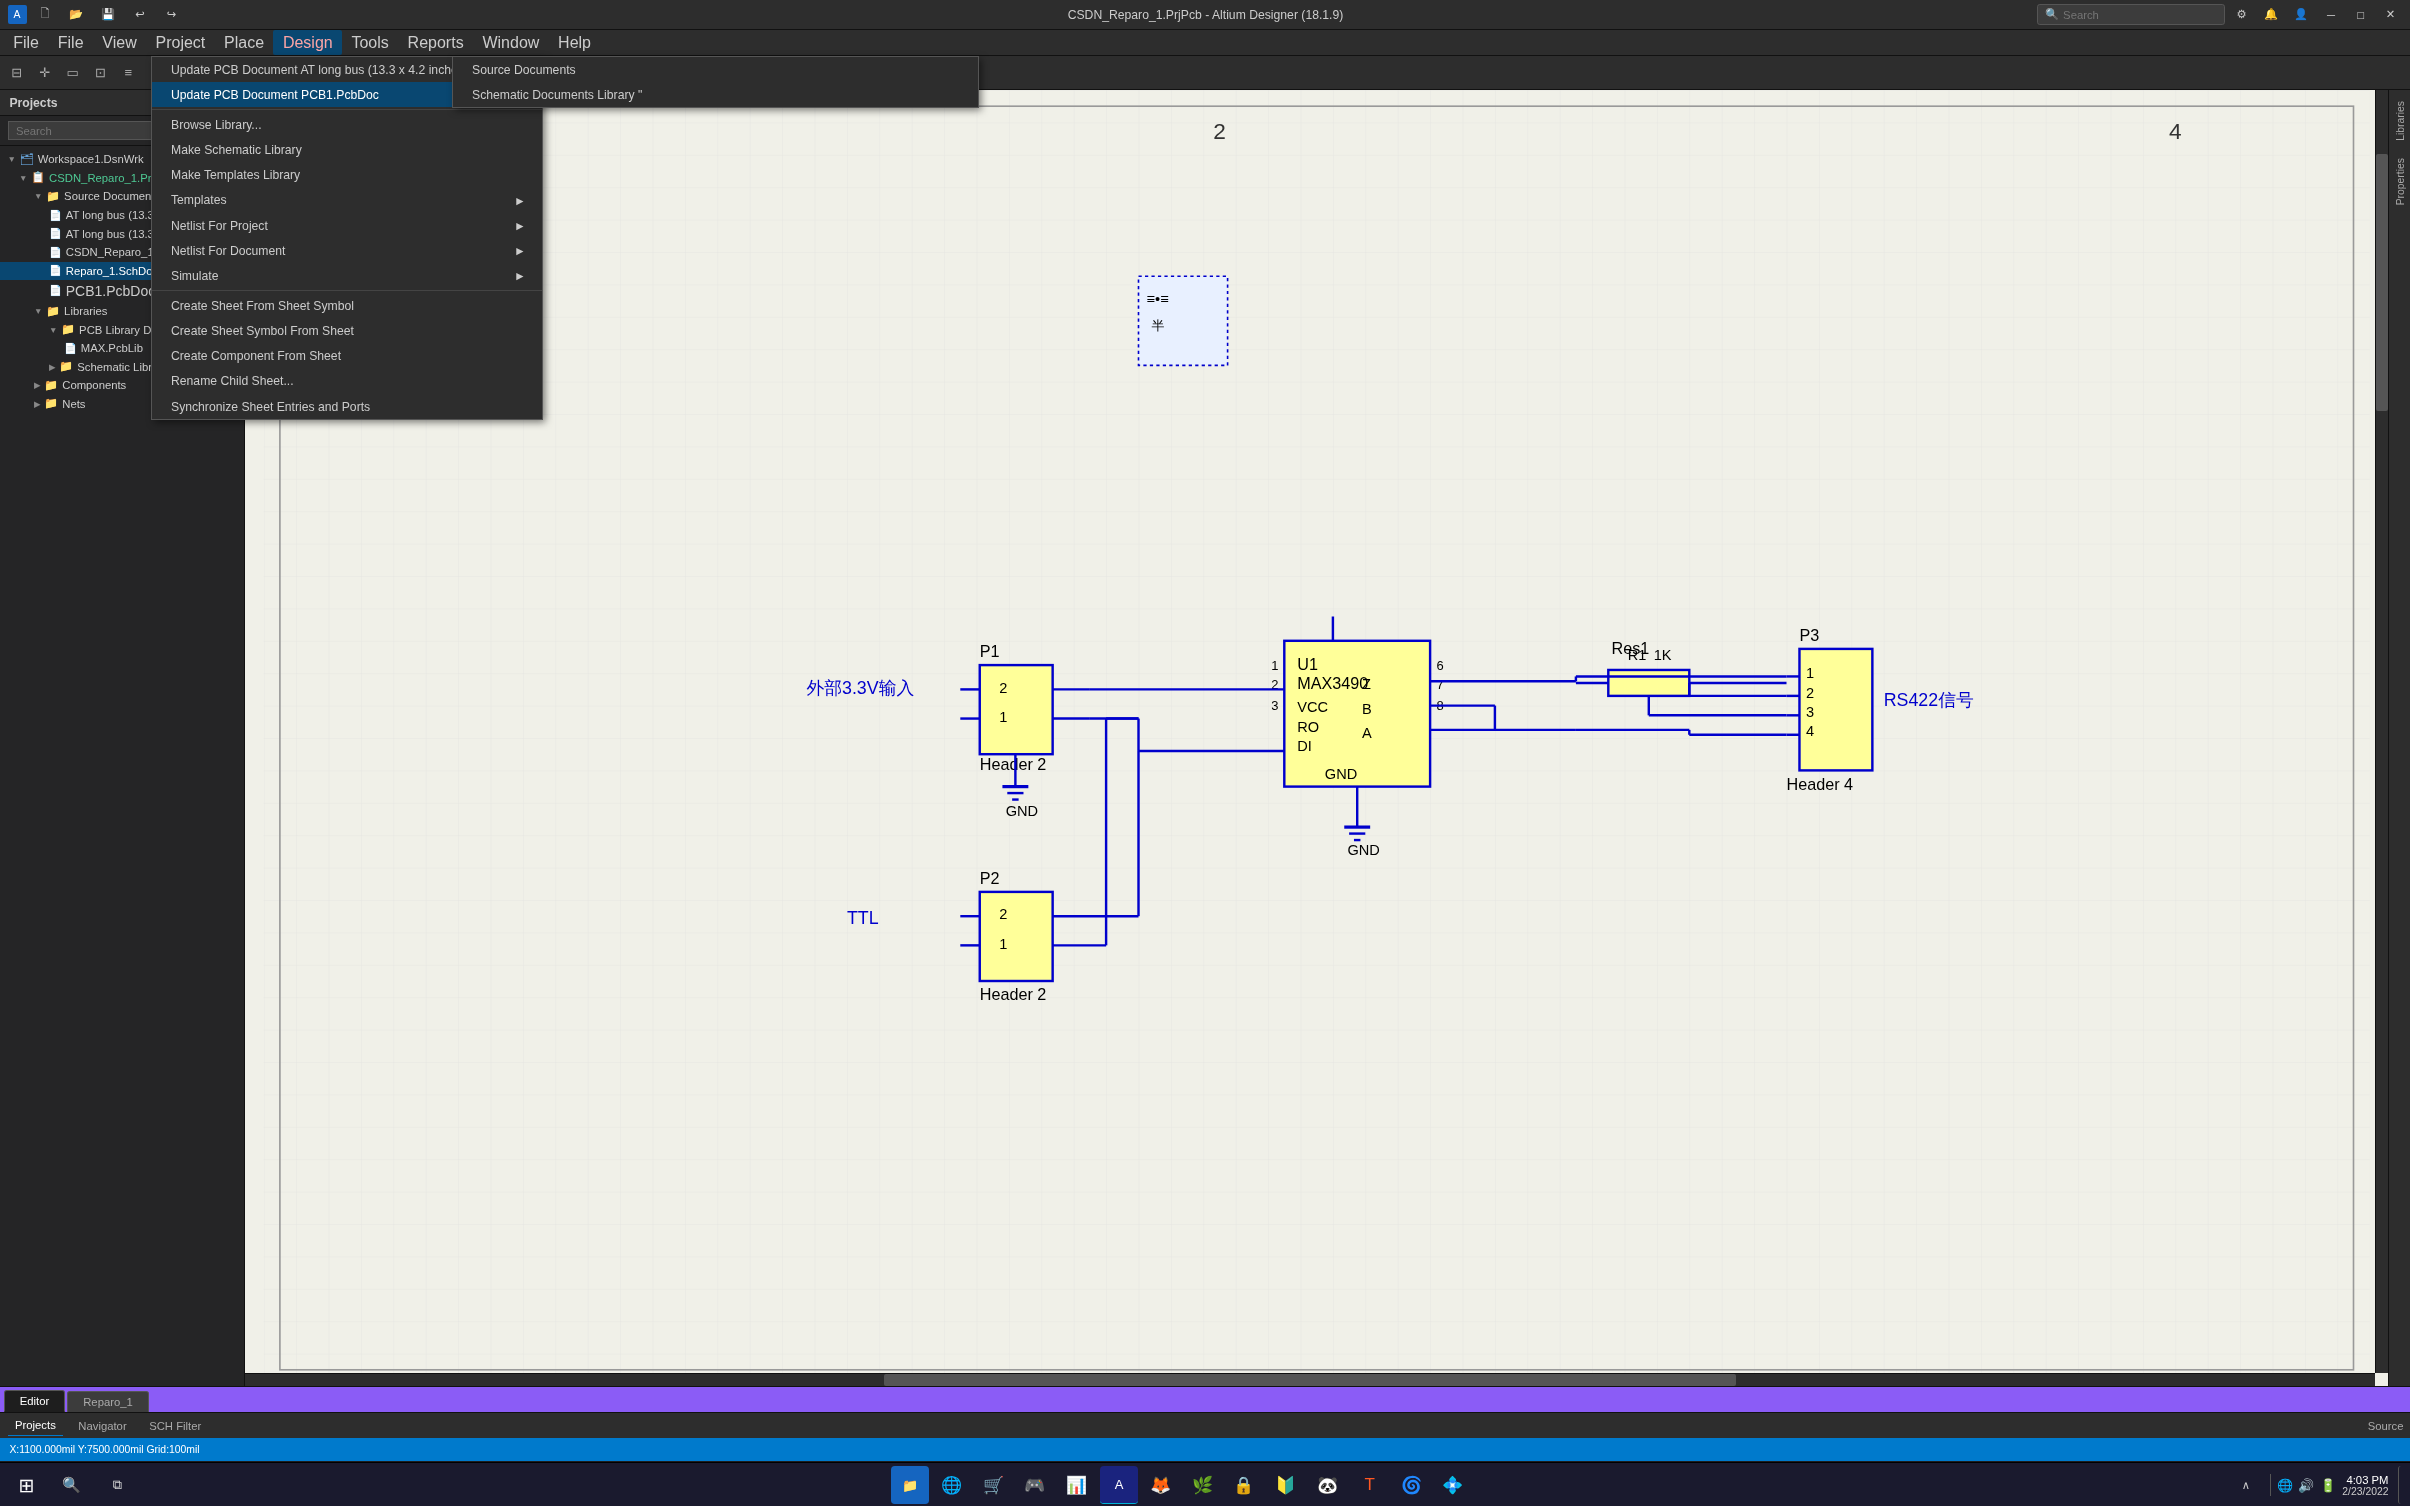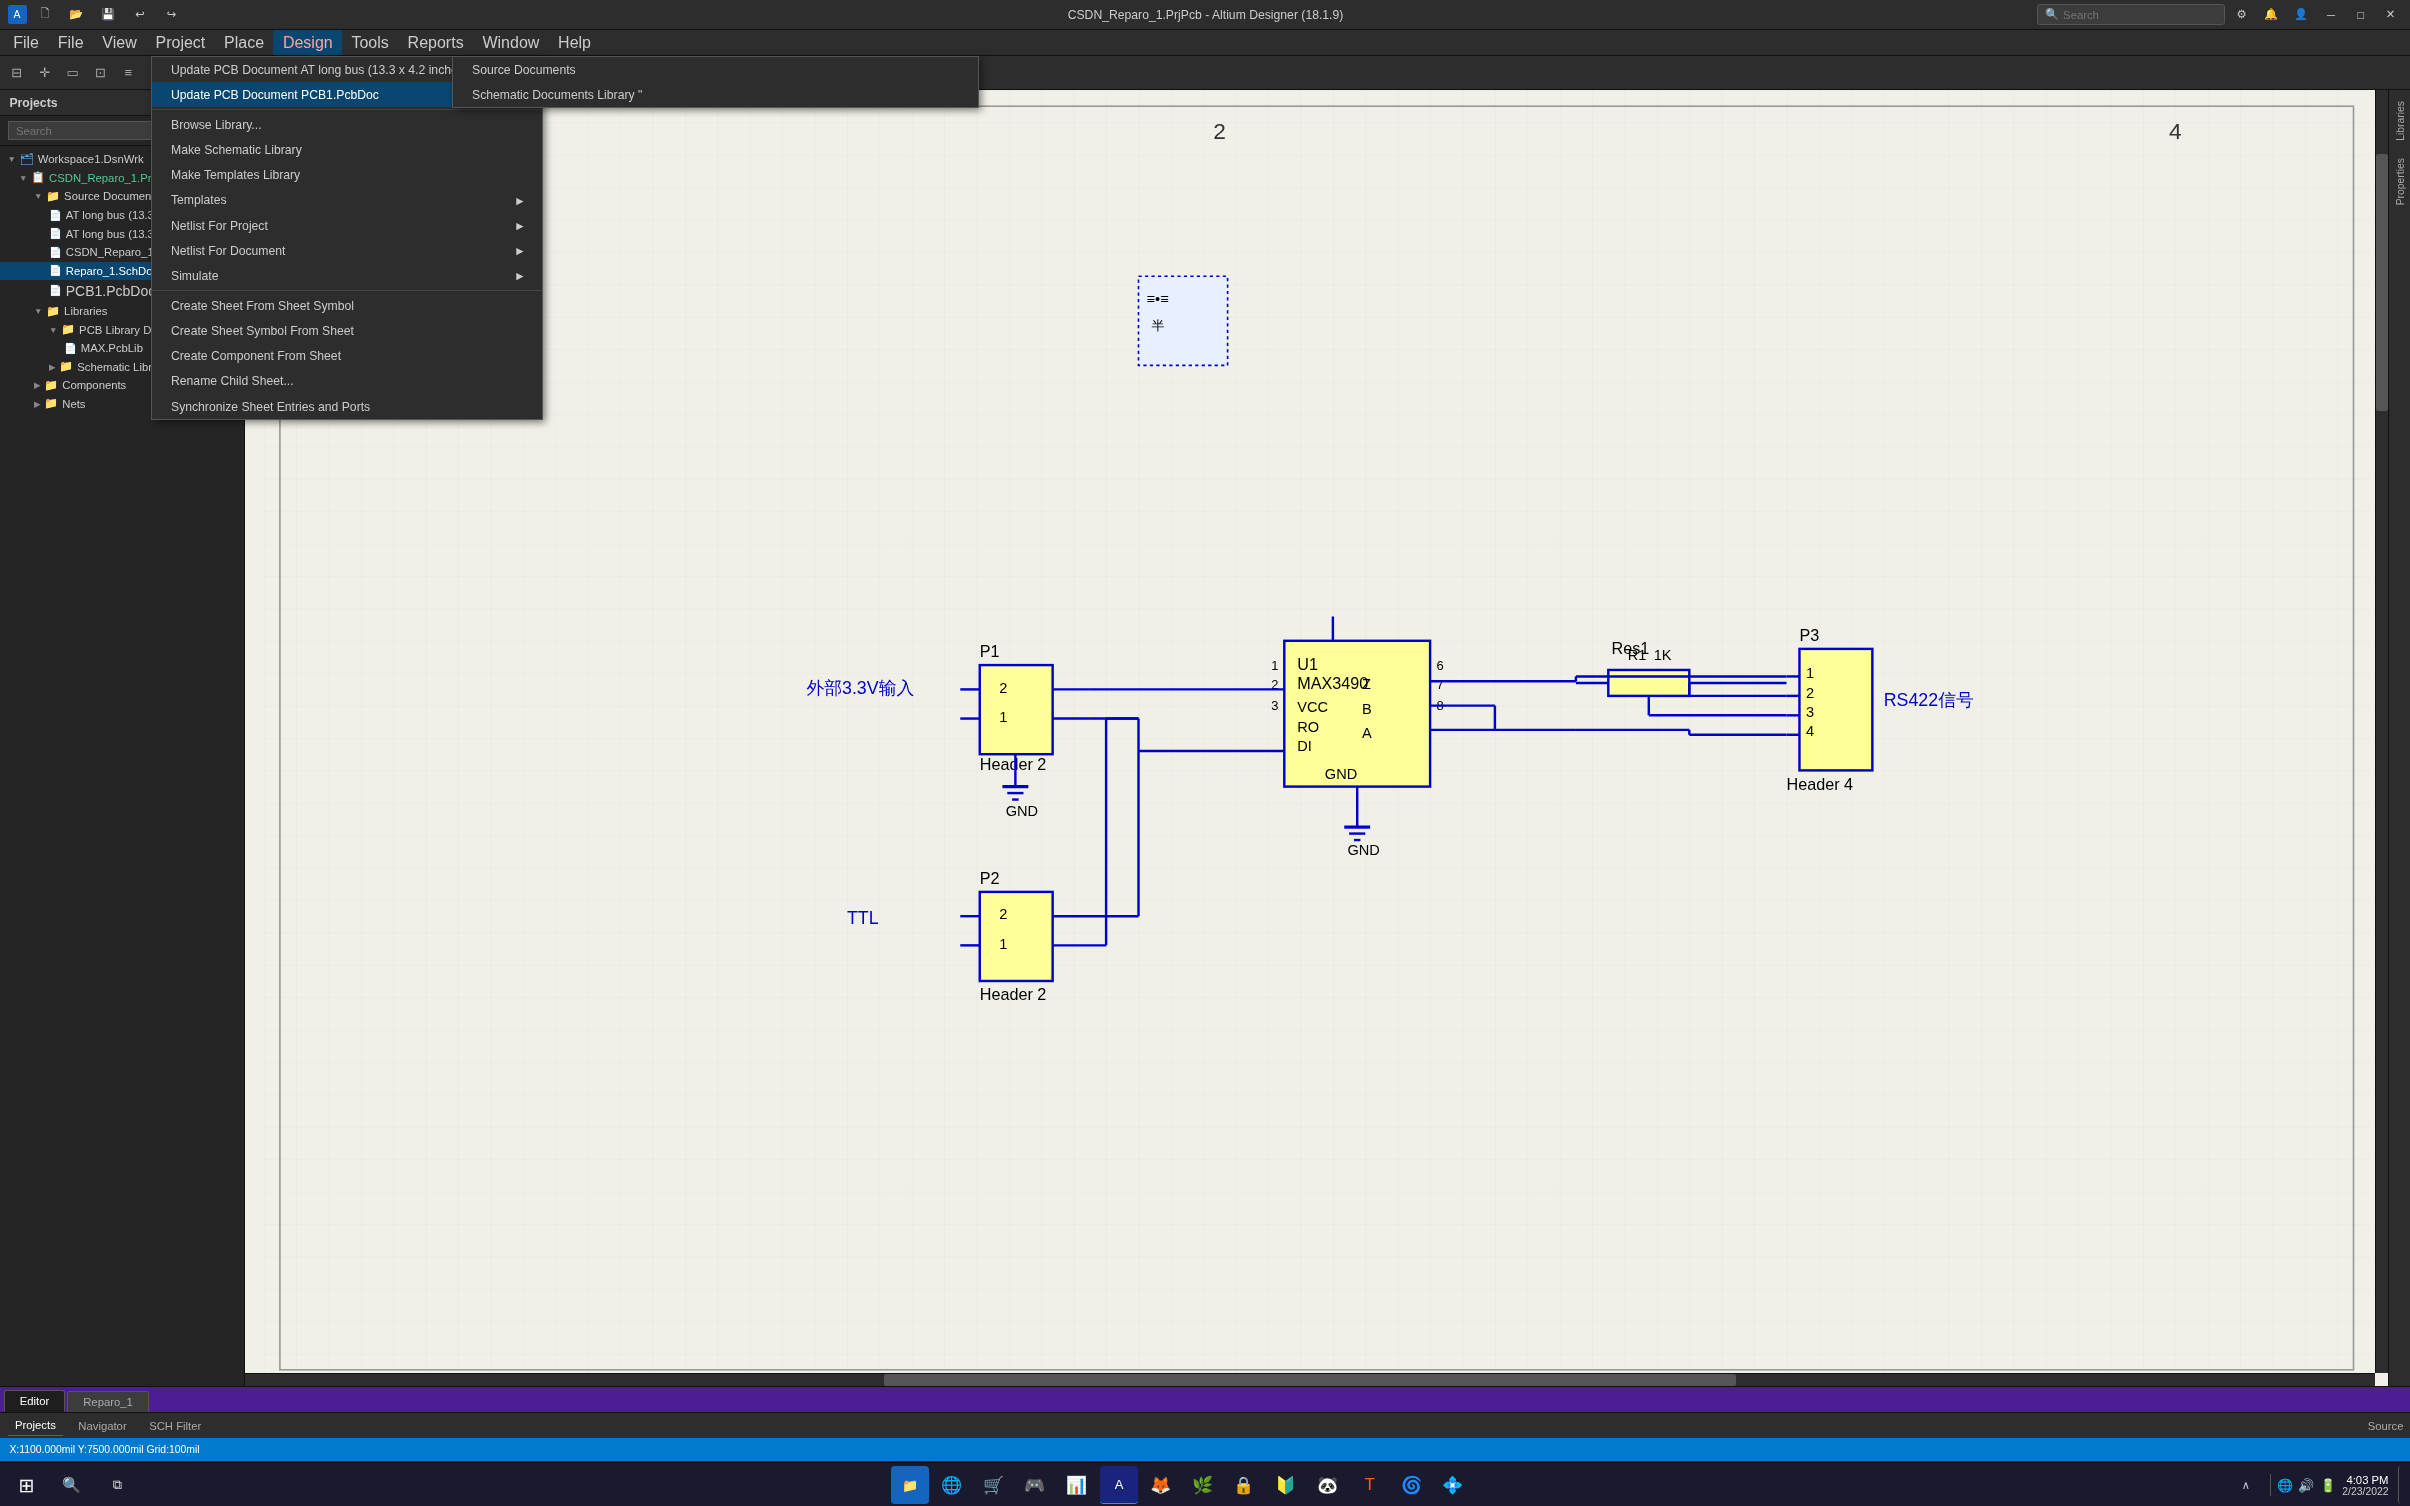--- a/index.html
+++ b/index.html
@@ -651,21 +651,21 @@
     </div>
   </div>
 
   <div id="right-panel">
     <div class="right-panel-tab">Libraries</div>
     <div class="right-panel-tab">Properties</div>
   </div>
 
 </div>
 
-<div id="tab-bar" style="height:26px;background:#4c1d95;display:flex;align-items:flex-end;padding:0 3.8px;border-top:0.9px solid #111;">
+<div id="tab-bar" style="height:26px;background:#8b5cf6;display:flex;align-items:flex-end;padding:0 3.8px;border-top:0.9px solid #111;">
   <div class="tab active">Editor</div>
   <div class="tab">Reparo_1</div>
 </div>
 
 <div id="bottom-tabs" style="height:26px;background:#2d2d2d;display:flex;align-items:center;padding:0 7.5px;gap:7.5px;border-top:0.9px solid #111;">
   <div class="bottom-tab active">Projects</div>
   <div class="bottom-tab">Navigator</div>
   <div class="bottom-tab">SCH Filter</div>
   <div style="margin-left:auto;">
     <span style="font-size:11.3px;color:#aaa;cursor:pointer;">Source</span>

